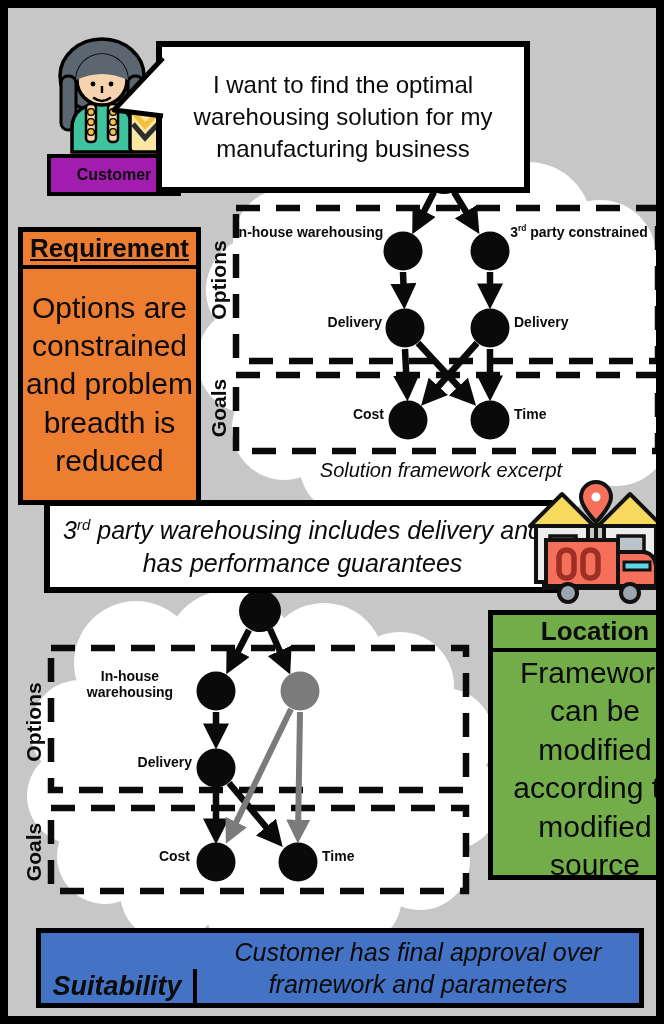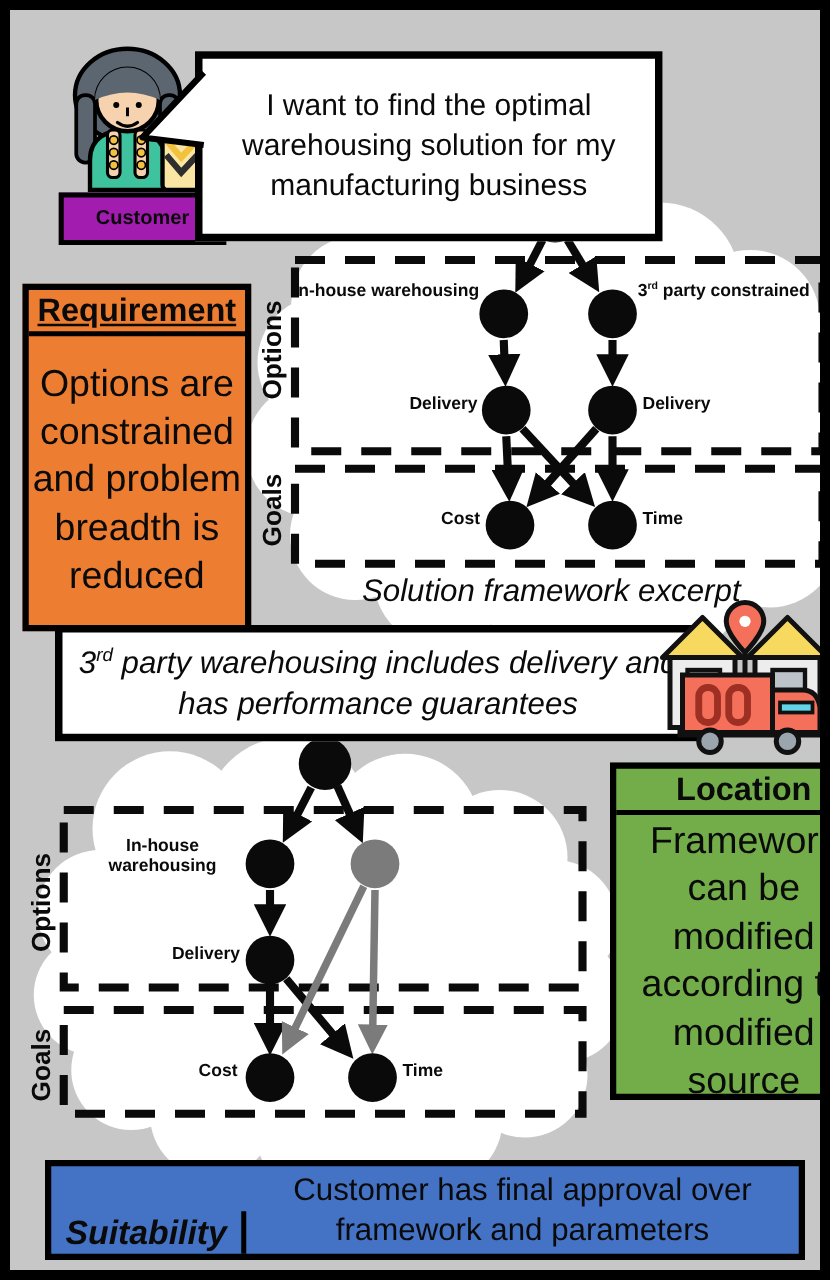--- a/index.html
+++ b/index.html
@@ -25,33 +25,33 @@
              font-size:30px;line-height:1.28;padding:2px;}
   .req{left:10px;top:206px;width:183px;height:278px;background:#ED7D31;margin-top:13px;}
   .req .note-head{text-decoration:underline;}
   .loc{left:480px;top:602px;width:214px;height:270px;background:#72AD4A;}
   
   .suit{left:28px;top:920px;width:608px;height:80px;background:#4472C4;border:5px solid #000;
         box-sizing:border-box;display:flex;flex-direction:row;position:absolute;}
   .suit-left{width:152px;border-right:4px solid #000;display:flex;align-items:center;justify-content:center;
              font-weight:bold;font-style:italic;font-size:27px;margin-top:36px;}
   .suit-right{flex:1;display:flex;align-items:center;justify-content:center;text-align:center;
-              font-size:25px;line-height:1.3;padding:2px 6px;}
+              font-size:25px;line-height:1.3;padding:2px 6px;font-style:italic;}
   
   .cust-label{left:39px;top:146px;width:126px;height:34px;background:#a21caf;border:4px solid #000;
               box-sizing:content-box;display:flex;align-items:center;justify-content:center;
               font-weight:bold;font-size:16px;position:absolute;}
   
   .nlabel{position:absolute;font-weight:bold;font-size:14px;line-height:1.12;text-align:center;}
   .nlabel.r{text-align:right;}
   .nlabel.l{text-align:left;}
   .rot{position:absolute;width:124px;height:28px;font-weight:bold;font-size:21px;text-align:center;
        transform:rotate(-90deg);}
   .caption{position:absolute;left:268px;top:451px;width:330px;text-align:center;
-           font-style:italic;font-size:25px;}
+           font-style:italic;font-size:20px;}
   svg{display:block;}
 </style>
 </head>
 <body>
 
 <div class="canvas">
 
   <svg class="abs" style="left:0;top:0;" width="664" height="1024" viewBox="0 0 664 1024">
     <defs>
       <marker id="ah-b" viewBox="0 0 10 10" refX="6" refY="5" markerWidth="4" markerHeight="4" orient="auto">

